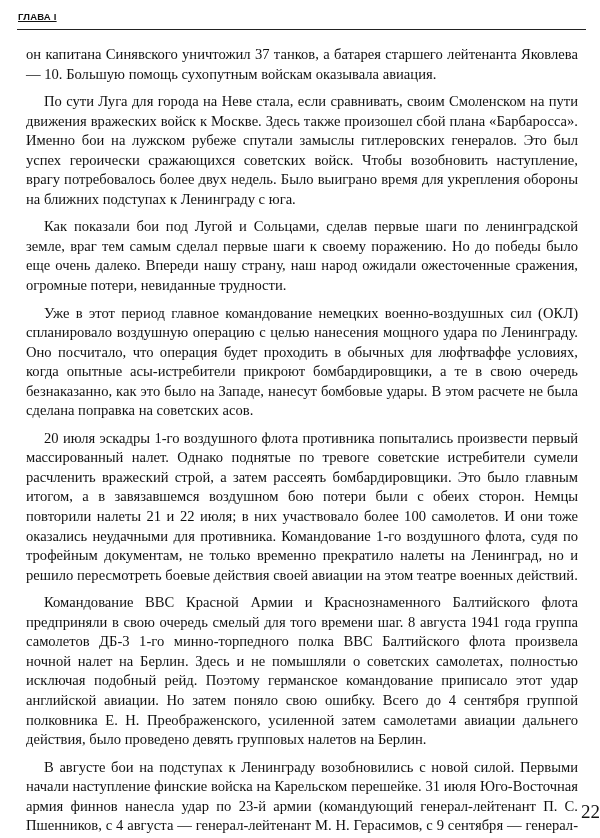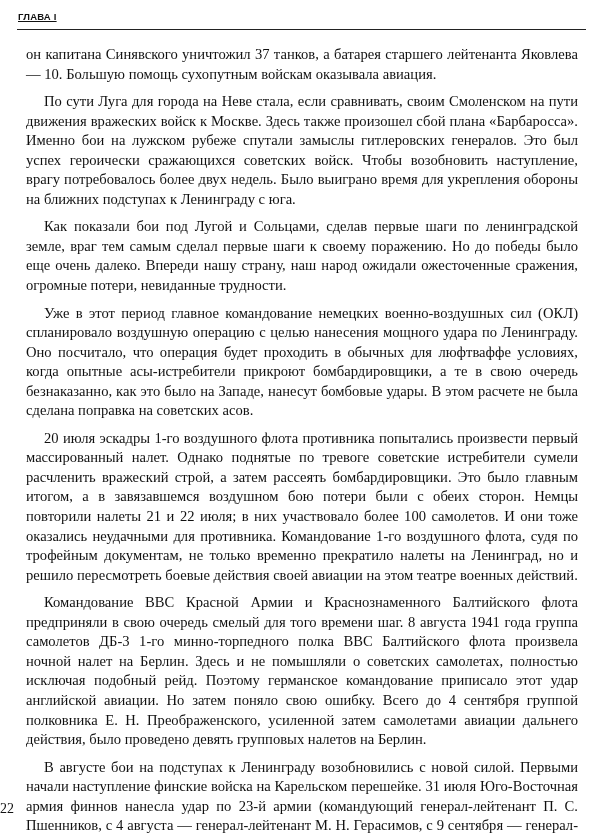--- a/index.html
+++ b/index.html
@@ -16,22 +16,22 @@
   }
   .body-text {
     position: absolute; left: 18px; top: 37px; width: 568px;
     font-family: "Liberation Serif", serif; font-size: 14.6px;
     line-height: 19.55px; text-align: justify; color: #111;
   }
   .body-text p { margin: 8px; text-indent: 0; }
   .body-text p.indent { text-indent: 18px; }
   .page-number {
     position: absolute; left: 0; width: 600px; top: 801px;
-    text-align: left; font-family: "Liberation Serif", serif;
-    font-size: 14px; color: #111;
+    text-align: right; font-family: "Liberation Serif", serif;
+    font-size: 19px; color: #111;
   }
 </style>
 </head>
 <body>
 
 <div class="page">
   <div class="running-head">ГЛАВА I</div>
   <div class="head-rule"></div>
 
   <div class="body-text">

